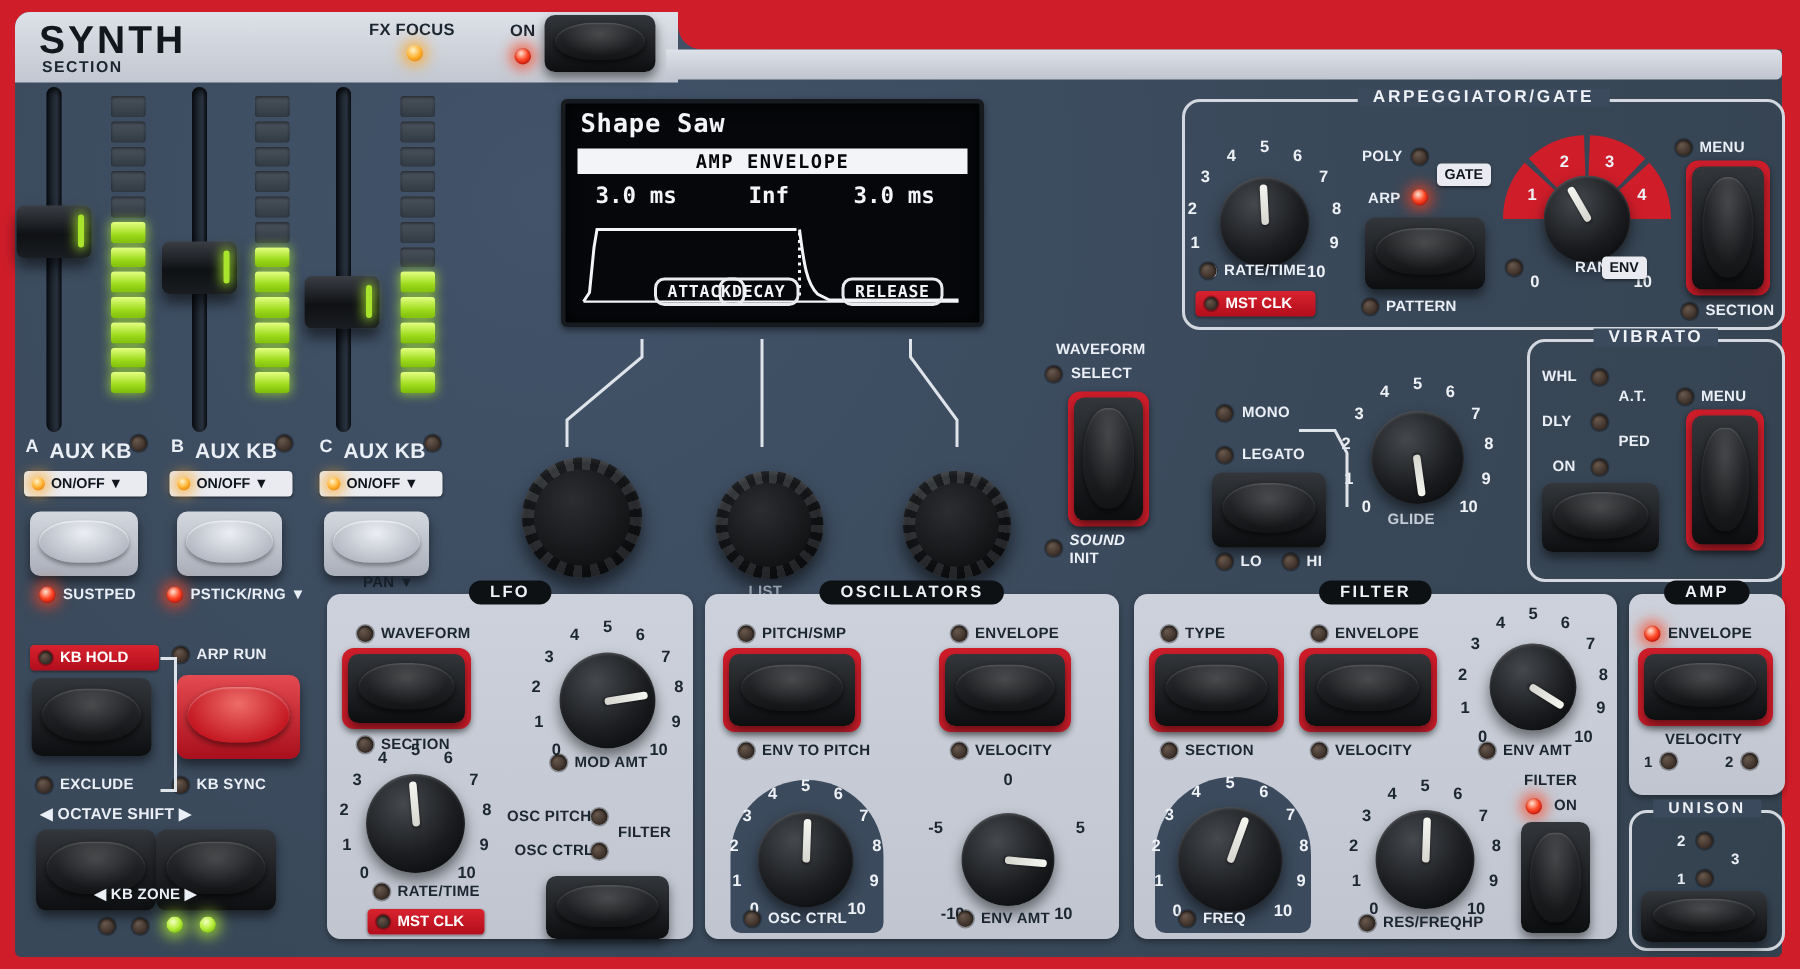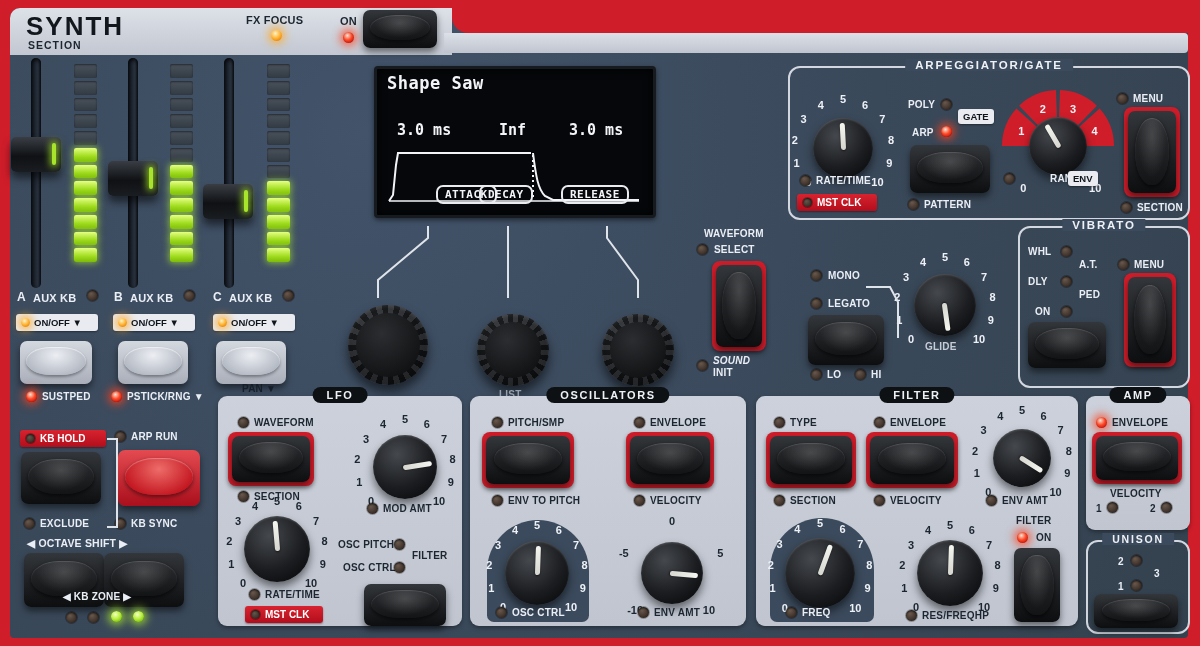--- a/index.html
+++ b/index.html
@@ -9,21 +9,21 @@
   .chassis{left:10px;top:8px;width:1178px;height:630px;background:
       radial-gradient(circle at 30% 20%, #42536a 0%, #3b4a5c 45%, #34424f 100%);
       border-radius:10px 6px 4px 4px;}
   .red-notch{left:452px;top:8px;width:736px;height:25px;background:#cf1d2a;border-radius:0 0 0 16px;}
   .header-left{left:10px;top:8px;width:442px;height:47px;background:linear-gradient(#dde1e8,#c2c7d1);border-radius:10px 0 0 0;}
   .header-strip{left:444px;top:33px;width:744px;height:20px;background:linear-gradient(#dde1e8,#bfc4cf);border-radius:0 4px 4px 0;}
 
   
   .label{font-weight:700;font-size:10px;color:#eaeef5;letter-spacing:.2px;white-space:nowrap;line-height:1;}
   .dlabel{color:#1c2630;}
-  .sub{font-size:11px;}
+  .sub{font-size:14px;}
   .big-title{font-weight:800;font-size:26px;letter-spacing:2px;color:#12171e;line-height:1;}
 
   
   .led{width:11px;height:11px;border-radius:50%;display:inline-block;flex:none;
        background:radial-gradient(circle at 35% 30%, #6b5a4e, #362b25 75%);
        box-shadow:inset 0 1px 2px rgba(0,0,0,.7), 0 0 0 1px rgba(0,0,0,.3);}
   .led.small{width:9px;height:9px;}
   .led[data-state="red"]{background:radial-gradient(circle at 40% 32%, #ffe2d2, #ff4a28 45%, #cf1a0d 80%);
        box-shadow:0 0 9px 3px rgba(255,64,28,.75), inset 0 0 2px rgba(120,0,0,.5);}
   .led[data-state="amber"]{background:radial-gradient(circle at 40% 32%, #fff3c8, #ffb02e 50%, #e07f08 85%);
@@ -222,20 +222,21 @@
   <div class="hbtn" style="left:24px;top:553px;width:80px;height:54px;"></div>
   <div class="hbtn" style="left:104px;top:553px;width:80px;height:54px;"></div>
   <div class="abs label" style="left:63px;top:592px;">◀ KB ZONE ▶</div>
   <span class="abs led" style="left:66px;top:612px;" data-state="off"></span>
   <span class="abs led" style="left:88px;top:612px;" data-state="off"></span>
   <span class="abs led" style="left:111px;top:611px;" data-state="green"></span>
   <span class="abs led" style="left:133px;top:611px;" data-state="green"></span>
 
   <div class="display">
     <div class="disp-title">Shape Saw</div>
+    <div class="disp-banner">AMP ENVELOPE</div>
     <div class="disp-val" style="left:20px;">3.0 ms</div>
     <div class="disp-val" style="left:122px;">Inf</div>
     <div class="disp-val" style="left:192px;">3.0 ms</div>
     <svg width="258" height="62" style="position:absolute;left:8px;top:74px;">
       <path d="M4,58 L8,52 L11,22 L13,10 H146" fill="none" stroke="#f2f4f7" stroke-width="2"></path>
       <line x1="148" y1="12" x2="148" y2="54" stroke="#f2f4f7" stroke-width="2" stroke-dasharray="2,3"></line>
       <path d="M148,10 C151,34 153,46 160,53 L168,57 H254" fill="none" stroke="#f2f4f7" stroke-width="2"></path>
       <line x1="4" y1="58" x2="254" y2="58" stroke="#f2f4f7" stroke-width="1.5"></line>
     </svg>
     <div class="softkey" style="left:14px;margin-left:45px;">ATTACK</div>

